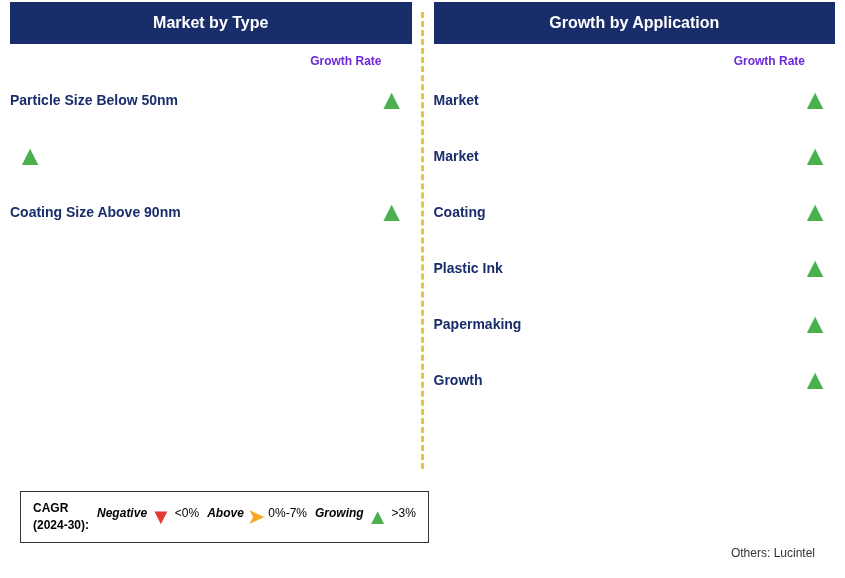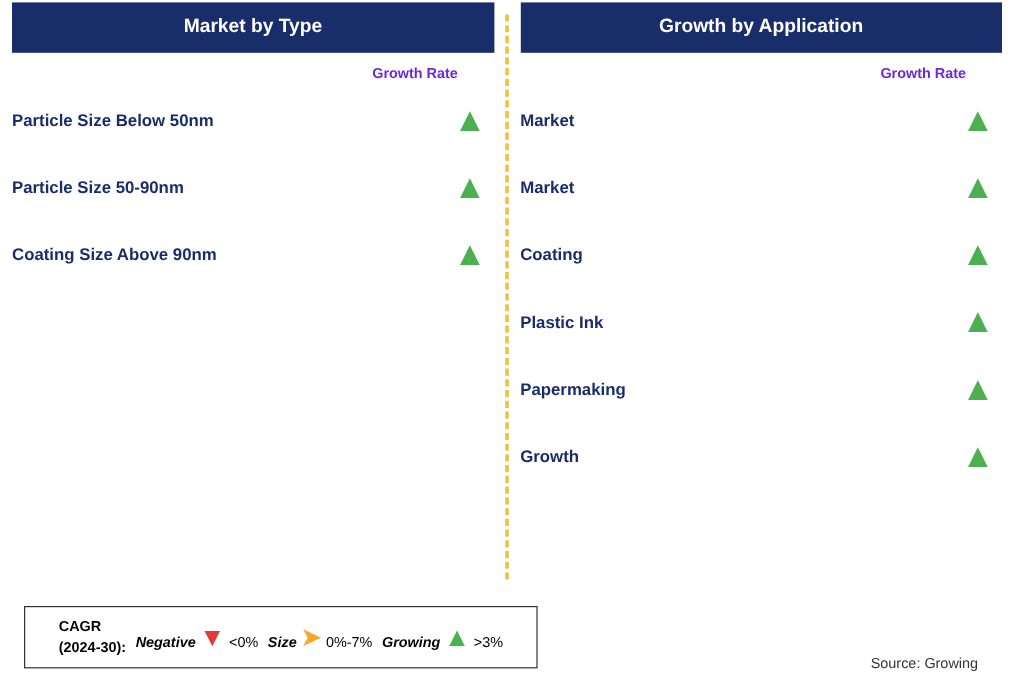--- a/index.html
+++ b/index.html
@@ -81,30 +81,30 @@
       align-items: center;
       padding: 10px 0;
     }
     .dashed-line {
       border-left: 3px dashed #f0c040;
       height: 100%;
       width: 0;
     }
     .legend-box {
       border: 1px solid #333;
-      padding: 8px 28px;
+      padding: 8px 12px;
       display: inline-flex;
       align-items: center;
       gap: 8px;
       font-size: 12px;
-      margin: 10px 10px 11px 10px;
+      margin: 10px 10px 25px 10px;
     }
     .legend-item {
       display: flex;
-      align-items: flex-end;
+      align-items: flex-start;
       gap: 3px;
     }
     .legend-label-italic {
       font-style: italic;
       font-weight: bold;
       font-size: 12px;
     }
     .legend-label-normal {
       font-size: 12px;
     }
@@ -139,21 +139,20 @@
     </div>
     <div class="growth-rate-label">Growth Rate</div>
     <div class="left-panel-items">
       <div class="item-row">
         <span class="item-label">Particle Size Below 50nm</span>
         <div class="arrow-container">
           <span class="arrow-up-green">▲</span>
         </div>
       </div>
       <div class="item-row">
-        <span class="item-label">Particle Size 50-90nm</span>
         <div class="arrow-container">
           <span class="arrow-up-green">▲</span>
         </div>
       </div>
       <div class="item-row">
         <span class="item-label">Coating Size Above 90nm</span>
         <div class="arrow-container">
           <span class="arrow-up-green">▲</span>
         </div>
       </div>
@@ -215,24 +214,24 @@
     <div style="font-weight:bold; font-size:12px; line-height:1.4;">
       <span>CAGR</span><br>
       <span>(2024-30):</span>
     </div>
     <div class="legend-item">
       <span class="legend-label-italic">Negative</span>
       <span class="arrow-up-red" style="font-size:22px;">▼</span>
       <span class="legend-label-normal">&lt;0%</span>
     </div>
     <div class="legend-item">
-      <span class="legend-label-italic">Size</span>
+      <span class="legend-label-italic">Above</span>
       <span class="arrow-up-yellow" style="font-size:22px;">➤</span>
       <span class="legend-label-normal">0%-7%</span>
     </div>
     <div class="legend-item">
       <span class="legend-label-italic">Growing</span>
       <span class="arrow-up-green" style="font-size:22px;">▲</span>
       <span class="legend-label-normal">&gt;3%</span>
     </div>
   </div>
-  <div class="source-text">Source: Growing</div>
+  <div class="source-text">Others: Lucintel</div>
 </div>
 
 </body></html>

